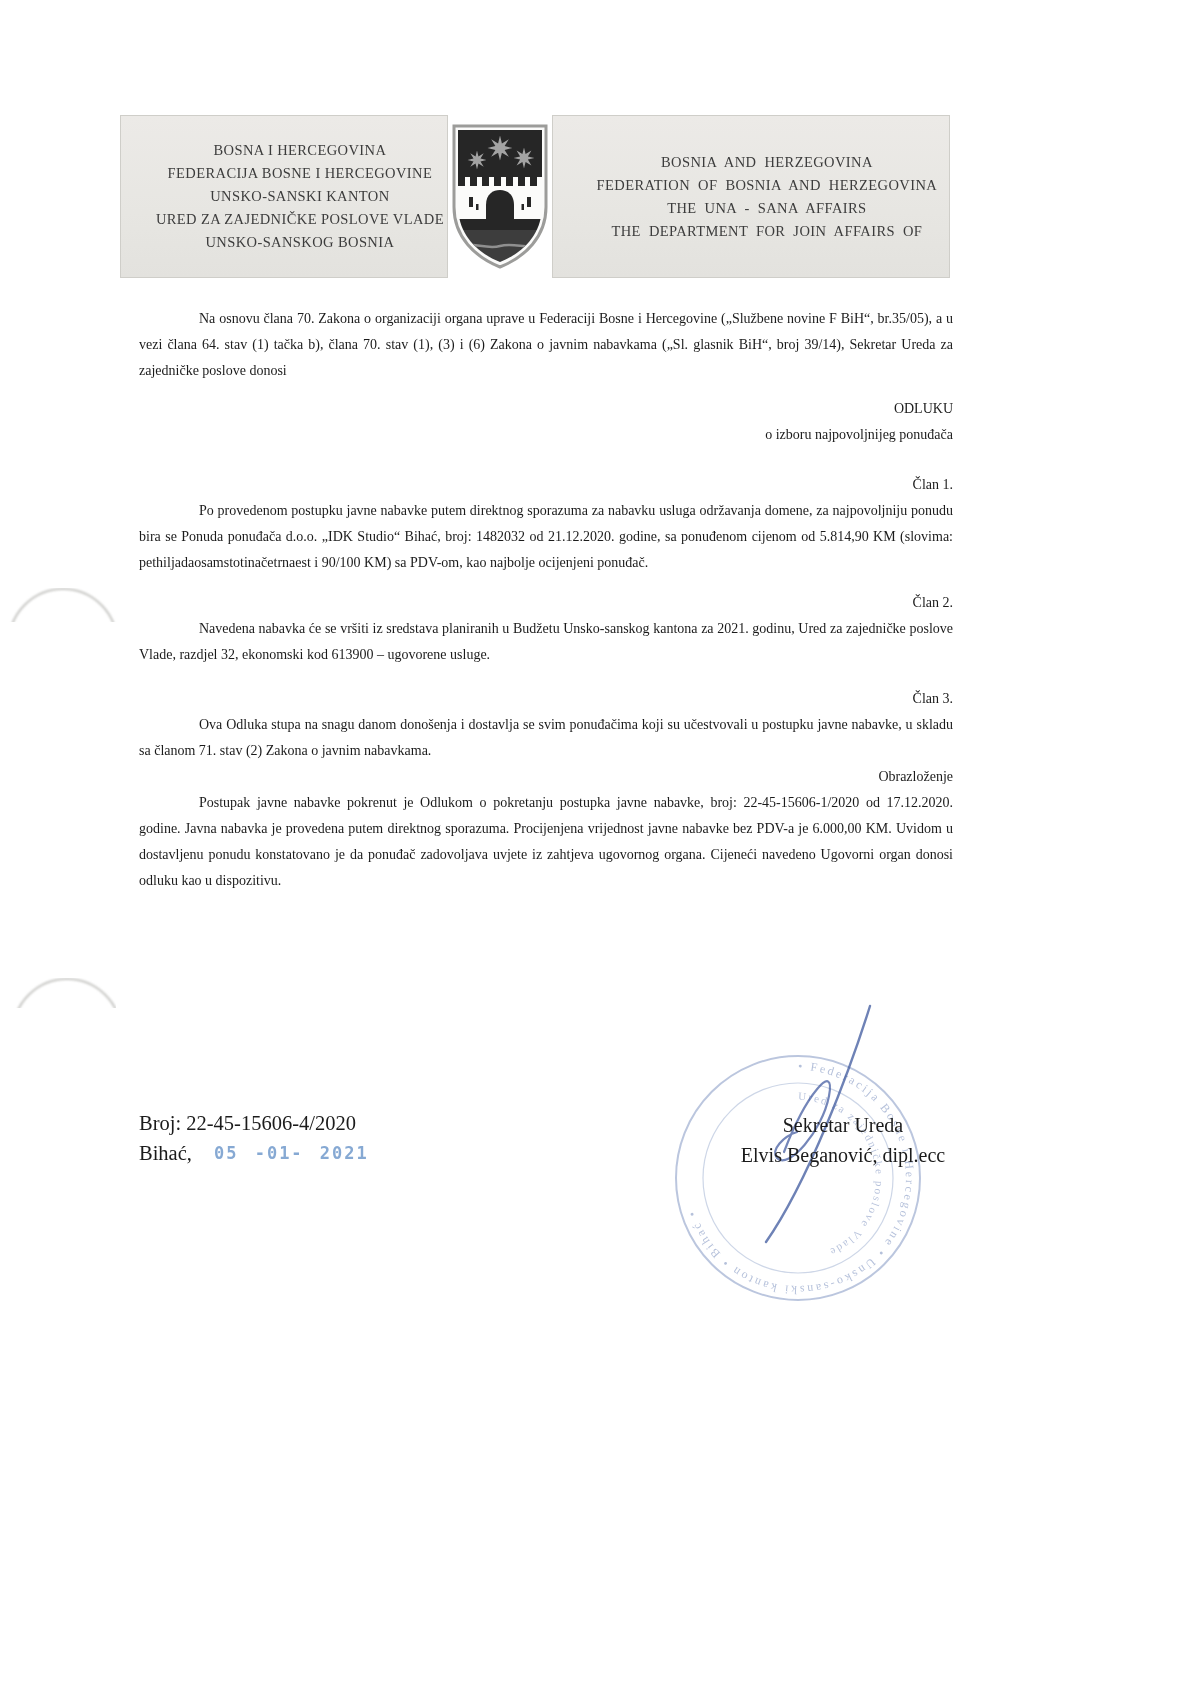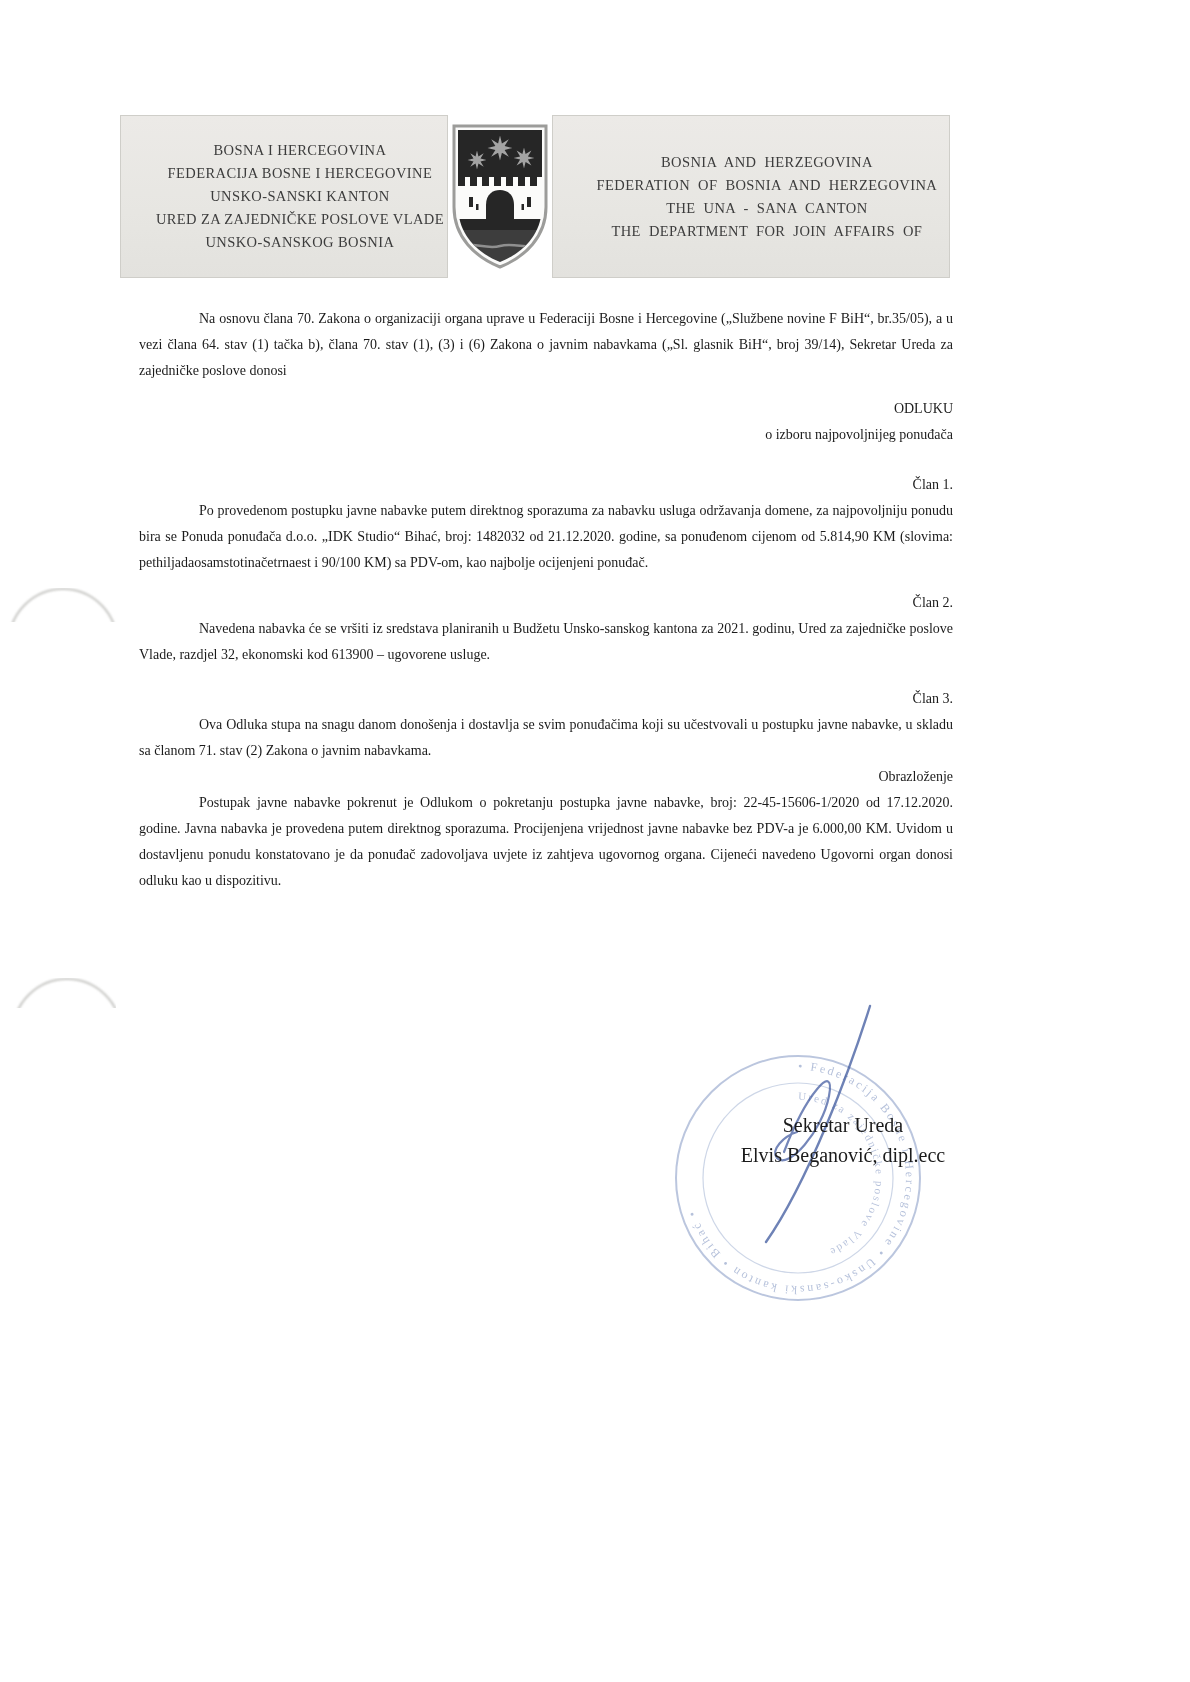--- a/index.html
+++ b/index.html
@@ -115,21 +115,21 @@
           <rect x="10" y="97" width="84" height="11" fill="#262626"></rect>
           <rect x="10" y="108" width="84" height="42" fill="#3d3d3d"></rect>
           <path d="M10,124 C24,119 38,128 52,124 C66,120 80,128 94,123" stroke="#8f8f8f" stroke-width="2.5" fill="none"></path>
         </g>
       </svg>
     </div>
 
     <div class="header-box right">
       <div>BOSNIA AND HERZEGOVINA</div>
       <div>FEDERATION OF BOSNIA AND HERZEGOVINA</div>
-      <div>THE UNA - SANA CANTON</div>
+      <div>THE UNA - SANA AFFAIRS</div>
       <div>THE DEPARTMENT FOR JOIN AFFAIRS OF</div>
     </div>
   </div>
 
   <div class="content">
     <p class="para mt-intro">Na osnovu člana 70. Zakona o organizaciji organa uprave u Federaciji Bosne i Hercegovine („Službene novine F BiH“, br.35/05), a u vezi člana 64. stav (1) tačka b), člana 70. stav (1), (3) i (6) Zakona o javnim nabavkama („Sl. glasnik BiH“, broj 39/14), Sekretar Ureda za zajedničke poslove donosi</p>
 
     <p class="center mt-title">ODLUKU</p>
     <p class="center">o izboru najpovoljnijeg ponuđača</p>
 
@@ -160,20 +160,26 @@
       <text fill="rgba(77,106,168,0.40)" font-size="11" letter-spacing="2" font-family="Liberation Serif, serif">
         <textPath href="#ringInner">Ured za zajedničke poslove Vlade</textPath>
       </text>
       <g>
         <path d="M214,6 C194,70 152,182 110,242" stroke="rgba(62,88,158,0.75)" stroke-width="2.4" fill="none" stroke-linecap="round"></path>
         <path d="M128,152 C150,94 180,60 173,96 C166,132 132,170 121,158 C114,150 128,136 141,132" stroke="rgba(62,88,158,0.72)" stroke-width="2.2" fill="none" stroke-linecap="round"></path>
       </g>
     </svg>
   </div>
 
+  <div class="footer-left">
+    <div>Broj: 22-45-15606-4/2020</div>
+    <div>
+      <span>Bihać,</span><span class="date-stamp">05 -01- 2021</span>
+    </div>
+  </div>
 
   <div class="footer-right">
     <div>Sekretar Ureda</div>
     <div>Elvis Beganović, dipl.ecc</div>
   </div>
 
   <div class="artifact a1">
       <div class="arc"></div>
     </div>
   <div class="artifact a2">

